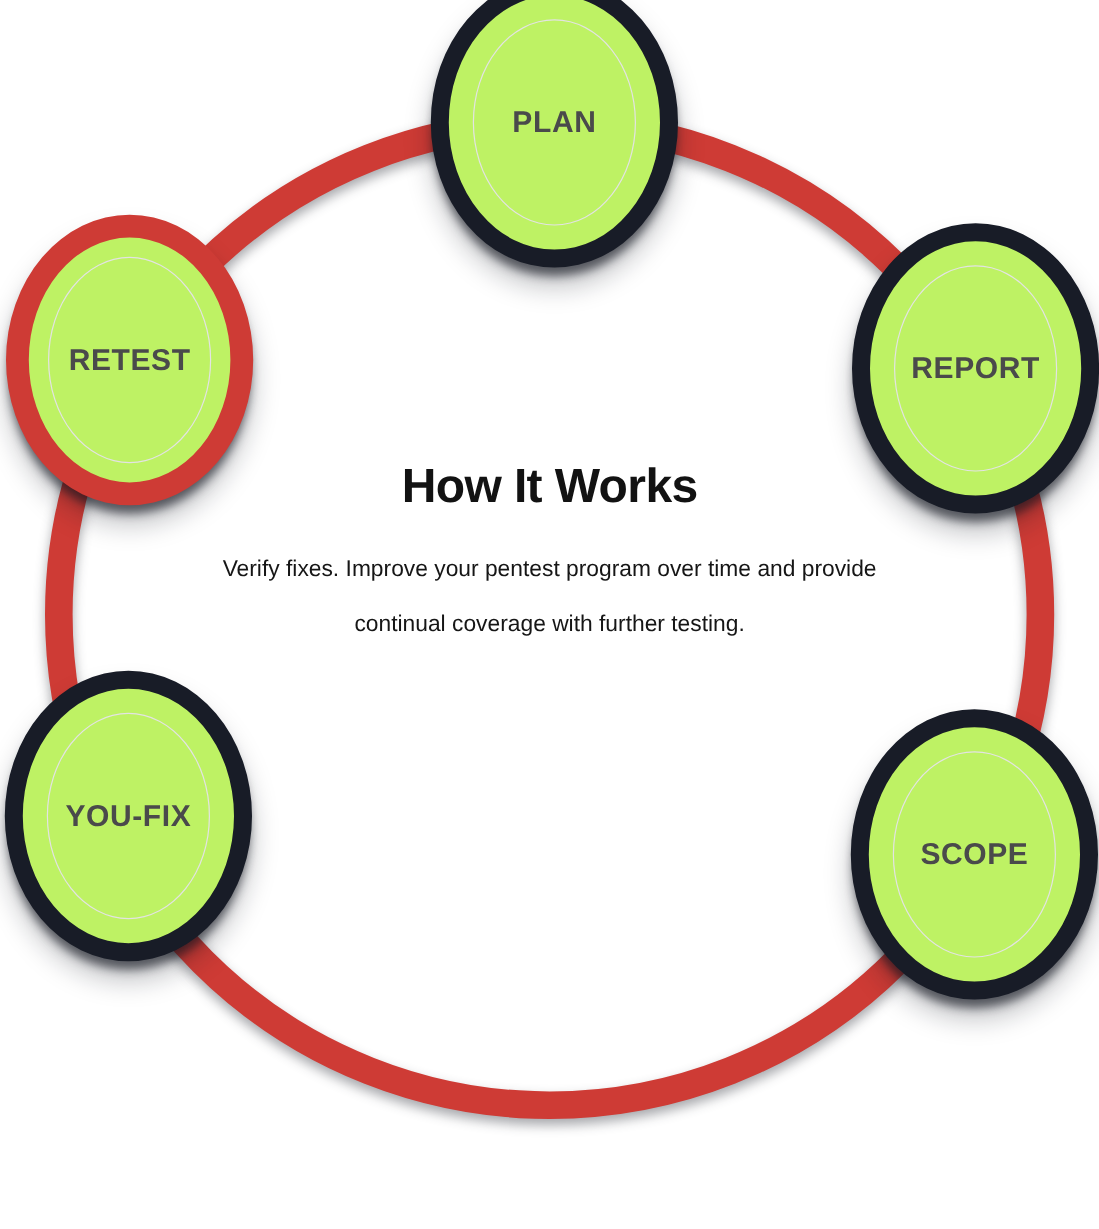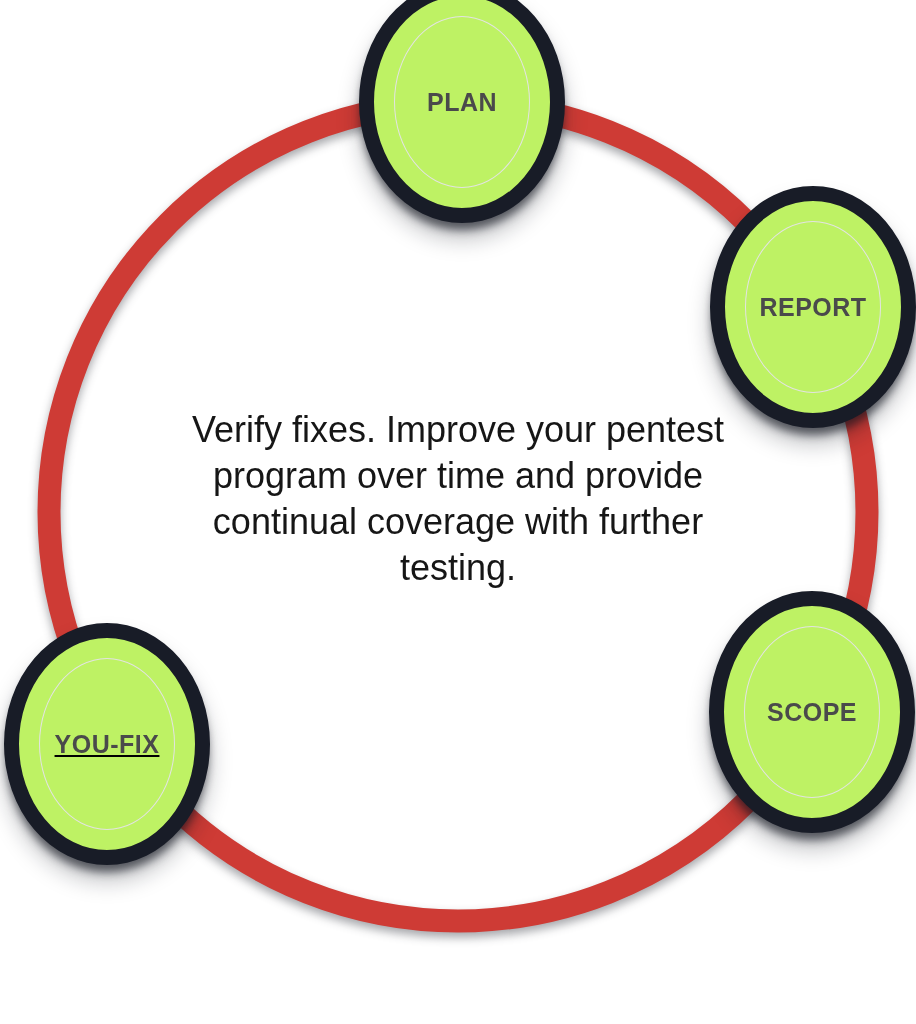--- a/index.html
+++ b/index.html
@@ -40,21 +40,21 @@
   }
   .center-title{
     font-size:40px;
     font-weight:700;
     letter-spacing:-0.5px;
     color:var(--text-black);
   }
   .center-desc{
     margin:24px auto 0;
     max-width:580px;
-    font-size:36px;
+    font-size:19px;
     line-height:46px;
     font-weight:400;
     color:#161616;
   }
   
   .node{
     position:absolute;
     width:206px;height:242px;
     transform:translate(-50%,-50%);
     background:#bef264;
@@ -81,45 +81,49 @@
     font-size:25px;
     font-weight:700;
     letter-spacing:0.5px;
     color:var(--label-gray);
   }
   
   .node-plan   {left:462px;top:102px;}
   .node-scope  {left:813px;top:307px;}
   .node-test   {left:812px;top:712px;}
   .node-report {left:460px;top:922px;}
-  .node-youfix {left:107px;top:744px;text-decoration:underline;}
+  .node-youfix {left:107px;top:680px;}
   .node-retest {left:108px;top:300px;}
 </style>
 </head>
 <body>
 
 <div class="stage">
 
   <div class="cycle-ring"></div>
 
   <div class="center-copy">
+    <div class="center-title">How It Works</div>
     <div class="center-desc">Verify fixes. Improve your pentest program over time and provide continual coverage with further testing.</div>
   </div>
 
   <div class="node node-plan">
     <span class="node-label">PLAN</span>
   </div>
 
   <div class="node node-scope">
     <span class="node-label">REPORT</span>
   </div>
 
   <div class="node node-test">
     <span class="node-label">SCOPE</span>
   </div>
 
 
   <div class="node node-youfix">
     <span class="node-label">YOU-FIX</span>
   </div>
 
+  <div class="node active node-retest">
+    <span class="node-label">RETEST</span>
+  </div>
 
 </div>
 
 </body></html>

